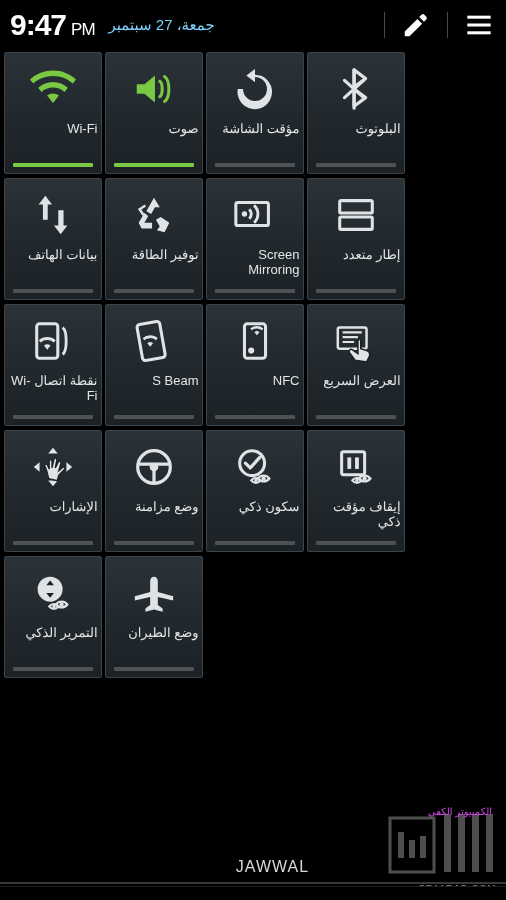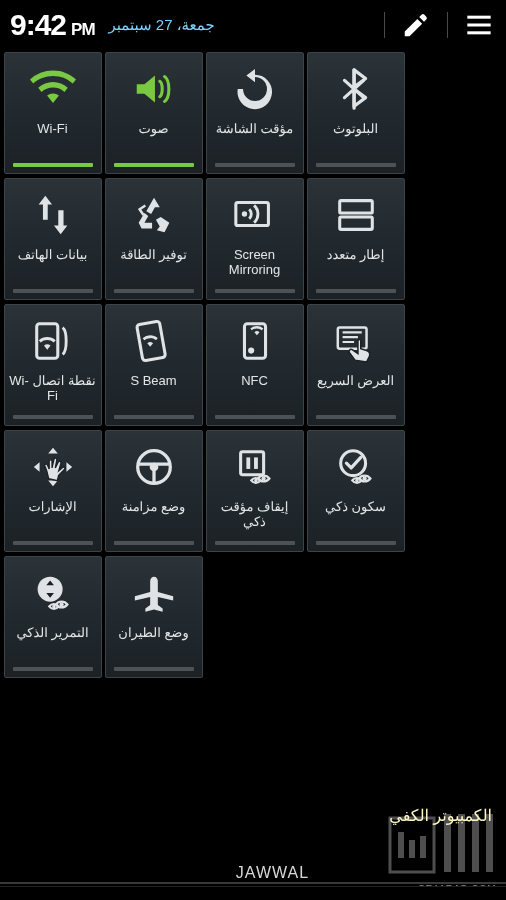--- a/index.html
+++ b/index.html
@@ -26,21 +26,21 @@
   }
   .clock {
     color: #ffffff;
     font-size: 30px;
     font-weight: bold;
     letter-spacing: -1px;
     line-height: 1;
   }
   .clock .ampm {
     font-size: 17px;
-    font-weight: bold;
+    font-weight: normal;
     margin-left: 5px;
   }
   .date {
     color: #7dd3fc;
     font-size: 15px;
     margin-left: 14px;
     direction: rtl;
     flex: 0 0 auto;
   }
   .sb-spacer { flex: 1 1 auto; }
@@ -79,21 +79,21 @@
     height: 64px;
     display: flex;
     align-items: center;
     justify-content: center;
     margin-top: 4px;
   }
   .tile .label {
     color: #e3e6e7;
     font-size: 13px;
     line-height: 15px;
-    text-align: center;
+    text-align: right;
     padding: 0 3px;
     width: 100%;
   }
   .tile .label.rtl { direction: rtl; }
   .tile .underbar {
     position: absolute;
     left: 8px; right: 8px;
     bottom: 6px;
     height: 4px;
     border-radius: 1px;
@@ -122,28 +122,28 @@
     right: 10px;
     top: 884px;
     color: #8d8d8d;
     font-size: 10px;
     letter-spacing: 0.5px;
   }
   .wm-ar {
     position: absolute;
     right: 14px;
     top: 806px;
-    color: #fef9c3;
-    font-size: 16px;
+    color: #d946ef;
+    font-size: 10px;
     direction: rtl;
   }
   .carrier-bar {
     position: absolute;
     left: 0; right: 0;
-    bottom: 10px;
+    bottom: 16px;
     height: 34px;
     display: flex;
     align-items: center;
     justify-content: center;
     margin-left: 39px;
   }
   .carrier-bar .name {
     color: #d8d8d8;
     font-size: 16px;
     letter-spacing: 1px;
@@ -164,21 +164,21 @@
     border-top: 1px solid #222;
   }
 </style>
 </head>
 <body>
 
 <div id="screen">
 
   <div class="statusbar">
     <div class="clock">
-      <span>9:42</span><span class="ampm">PM</span>
+      <span>9:47</span><span class="ampm">PM</span>
     </div>
     <div class="date">جمعة، 27 سبتمبر</div>
     <div class="sb-spacer"></div>
     <div class="sb-divider"></div>
     <div class="sb-icon">
       <svg width="30" height="30" viewBox="0 0 24 24">
         <path d="M3 17.2l10.1-10.1 3.8 3.8L6.8 21H3v-3.8z" fill="#ffffff"></path>
         <path d="M14.6 5.6l1.8-1.8a1.6 1.6 0 0 1 2.3 0l1.5 1.5a1.6 1.6 0 0 1 0 2.3l-1.8 1.8-3.8-3.8z" fill="#ffffff"></path>
       </svg>
     </div>
@@ -339,44 +339,44 @@
             <circle cx="24" cy="24" r="4.5"></circle>
             <path d="M8 21h32M24 28v13" stroke="#dfe3e5" stroke-width="3.4" fill="none"></path>
           </svg>
         </div>
         <div class="label rtl">وضع مزامنة</div>
         <div class="underbar"></div>
       </div>
       <div class="tile">
         <div class="glyph">
           <svg width="46" height="46" viewBox="0 0 48 48" fill="#dfe3e5">
+            <circle cx="21" cy="20" r="13" fill="none" stroke="#dfe3e5" stroke-width="3.2"></circle>
+            <path d="M14 20l5 5 10-11" fill="none" stroke="#dfe3e5" stroke-width="3.4" stroke-linecap="round" stroke-linejoin="round"></path>
+            <path d="M27 36c3-4 9-4 12 0-3 4-9 4-12 0z" fill="none" stroke="#dfe3e5" stroke-width="2.4"></path>
+            <circle cx="33" cy="36" r="2.2"></circle>
+            <path d="M20 38c2.6-3.4 7.4-3.4 10 0-2.6 3.4-7.4 3.4-10 0z" fill="none" stroke="#dfe3e5" stroke-width="2.2"></path>
+            <circle cx="25" cy="38" r="1.8"></circle>
+          </svg>
+        </div>
+        <div class="label rtl">سكون ذكي</div>
+        <div class="underbar"></div>
+      </div>
+      <div class="tile">
+        <div class="glyph">
+          <svg width="46" height="46" viewBox="0 0 48 48" fill="#dfe3e5">
             <rect x="9" y="8" width="24" height="24" rx="2" fill="none" stroke="#dfe3e5" stroke-width="3.2"></rect>
             <rect x="15" y="14" width="4" height="12"></rect>
             <rect x="23" y="14" width="4" height="12"></rect>
             <path d="M27 36c3-4 9-4 12 0-3 4-9 4-12 0z" fill="none" stroke="#dfe3e5" stroke-width="2.4"></path>
             <circle cx="33" cy="36" r="2.2"></circle>
             <path d="M20 38c2.6-3.4 7.4-3.4 10 0-2.6 3.4-7.4 3.4-10 0z" fill="none" stroke="#dfe3e5" stroke-width="2.2"></path>
             <circle cx="25" cy="38" r="1.8"></circle>
           </svg>
         </div>
         <div class="label rtl">إيقاف مؤقت ذكي</div>
-        <div class="underbar"></div>
-      </div>
-      <div class="tile">
-        <div class="glyph">
-          <svg width="46" height="46" viewBox="0 0 48 48" fill="#dfe3e5">
-            <circle cx="21" cy="20" r="13" fill="none" stroke="#dfe3e5" stroke-width="3.2"></circle>
-            <path d="M14 20l5 5 10-11" fill="none" stroke="#dfe3e5" stroke-width="3.4" stroke-linecap="round" stroke-linejoin="round"></path>
-            <path d="M27 36c3-4 9-4 12 0-3 4-9 4-12 0z" fill="none" stroke="#dfe3e5" stroke-width="2.4"></path>
-            <circle cx="33" cy="36" r="2.2"></circle>
-            <path d="M20 38c2.6-3.4 7.4-3.4 10 0-2.6 3.4-7.4 3.4-10 0z" fill="none" stroke="#dfe3e5" stroke-width="2.2"></path>
-            <circle cx="25" cy="38" r="1.8"></circle>
-          </svg>
-        </div>
-        <div class="label rtl">سكون ذكي</div>
         <div class="underbar"></div>
       </div>
       <div class="tile">
         <div class="glyph">
           <svg width="46" height="46" viewBox="0 0 48 48" fill="#dfe3e5">
             <circle cx="21" cy="20" r="13"></circle>
             <path d="M21 11l4 5h-8l4-5zM21 29l-4-5h8l-4 5z" fill="#1b2125"></path>
             <path d="M27 36c3-4 9-4 12 0-3 4-9 4-12 0z" fill="none" stroke="#dfe3e5" stroke-width="2.4"></path>
             <circle cx="33" cy="36" r="2.2"></circle>
             <path d="M20 38c2.6-3.4 7.4-3.4 10 0-2.6 3.4-7.4 3.4-10 0z" fill="none" stroke="#dfe3e5" stroke-width="2.2"></path>

